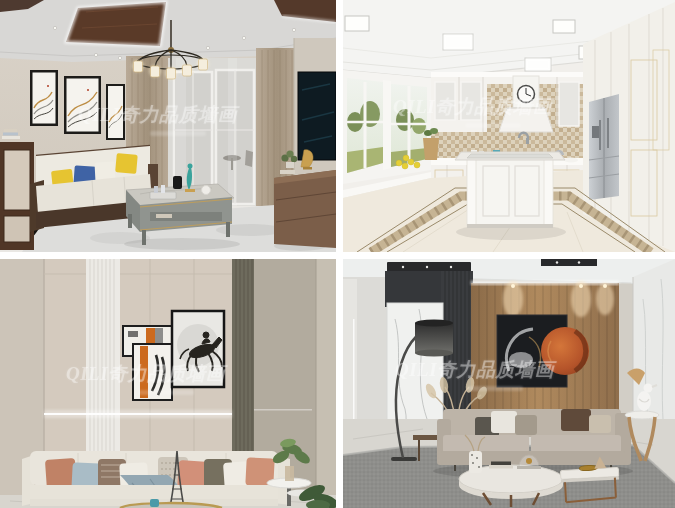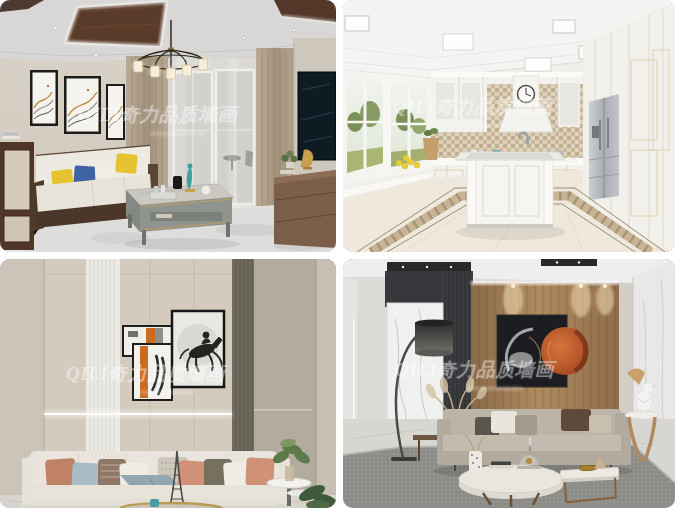--- a/index.html
+++ b/index.html
@@ -1,20 +1,20 @@
 <!DOCTYPE html>
 <html><head>
 <meta charset="utf-8">
 <style>
   html,body{margin:0;padding:0;background:#ffffff;}
   .canvas{position:relative;width:675px;height:508px;background:#ffffff;overflow:hidden;
           font-family:"Liberation Sans", sans-serif;}
   .grid{display:grid;grid-template-columns:336px 332px;grid-template-rows:252px 249px;
         gap:7px;width:675px;height:508px;}
-  .cell{position:relative;overflow:hidden;margin:0;padding:0;background:#d946ef;border-radius:10px;}
+  .cell{position:relative;overflow:hidden;margin:0;padding:0;background:#d946ef;}
   .cell svg{position:absolute;inset:0;display:block;width:100%;height:100%;}
   .wm{position:absolute;z-index:5;pointer-events:none;white-space:nowrap;}
   .wm-text{font:italic 700 19px "Liberation Serif", serif;letter-spacing:.5px;
            color:rgba(255,255,255,.38);text-shadow:0 0 3px rgba(255,255,255,.18);}
   .wm-sub{display:block;height:5px;width:56px;margin:3px 0 0 72px;
           background:rgba(255,255,255,.20);filter:blur(1px);border-radius:2px;}
   .wm-q1{left:78px;top:102px;}
   .wm-q2{left:50px;top:94px;}
   .wm-q3{left:66px;top:102px;}
   .wm-q4{left:52px;top:98px;}

